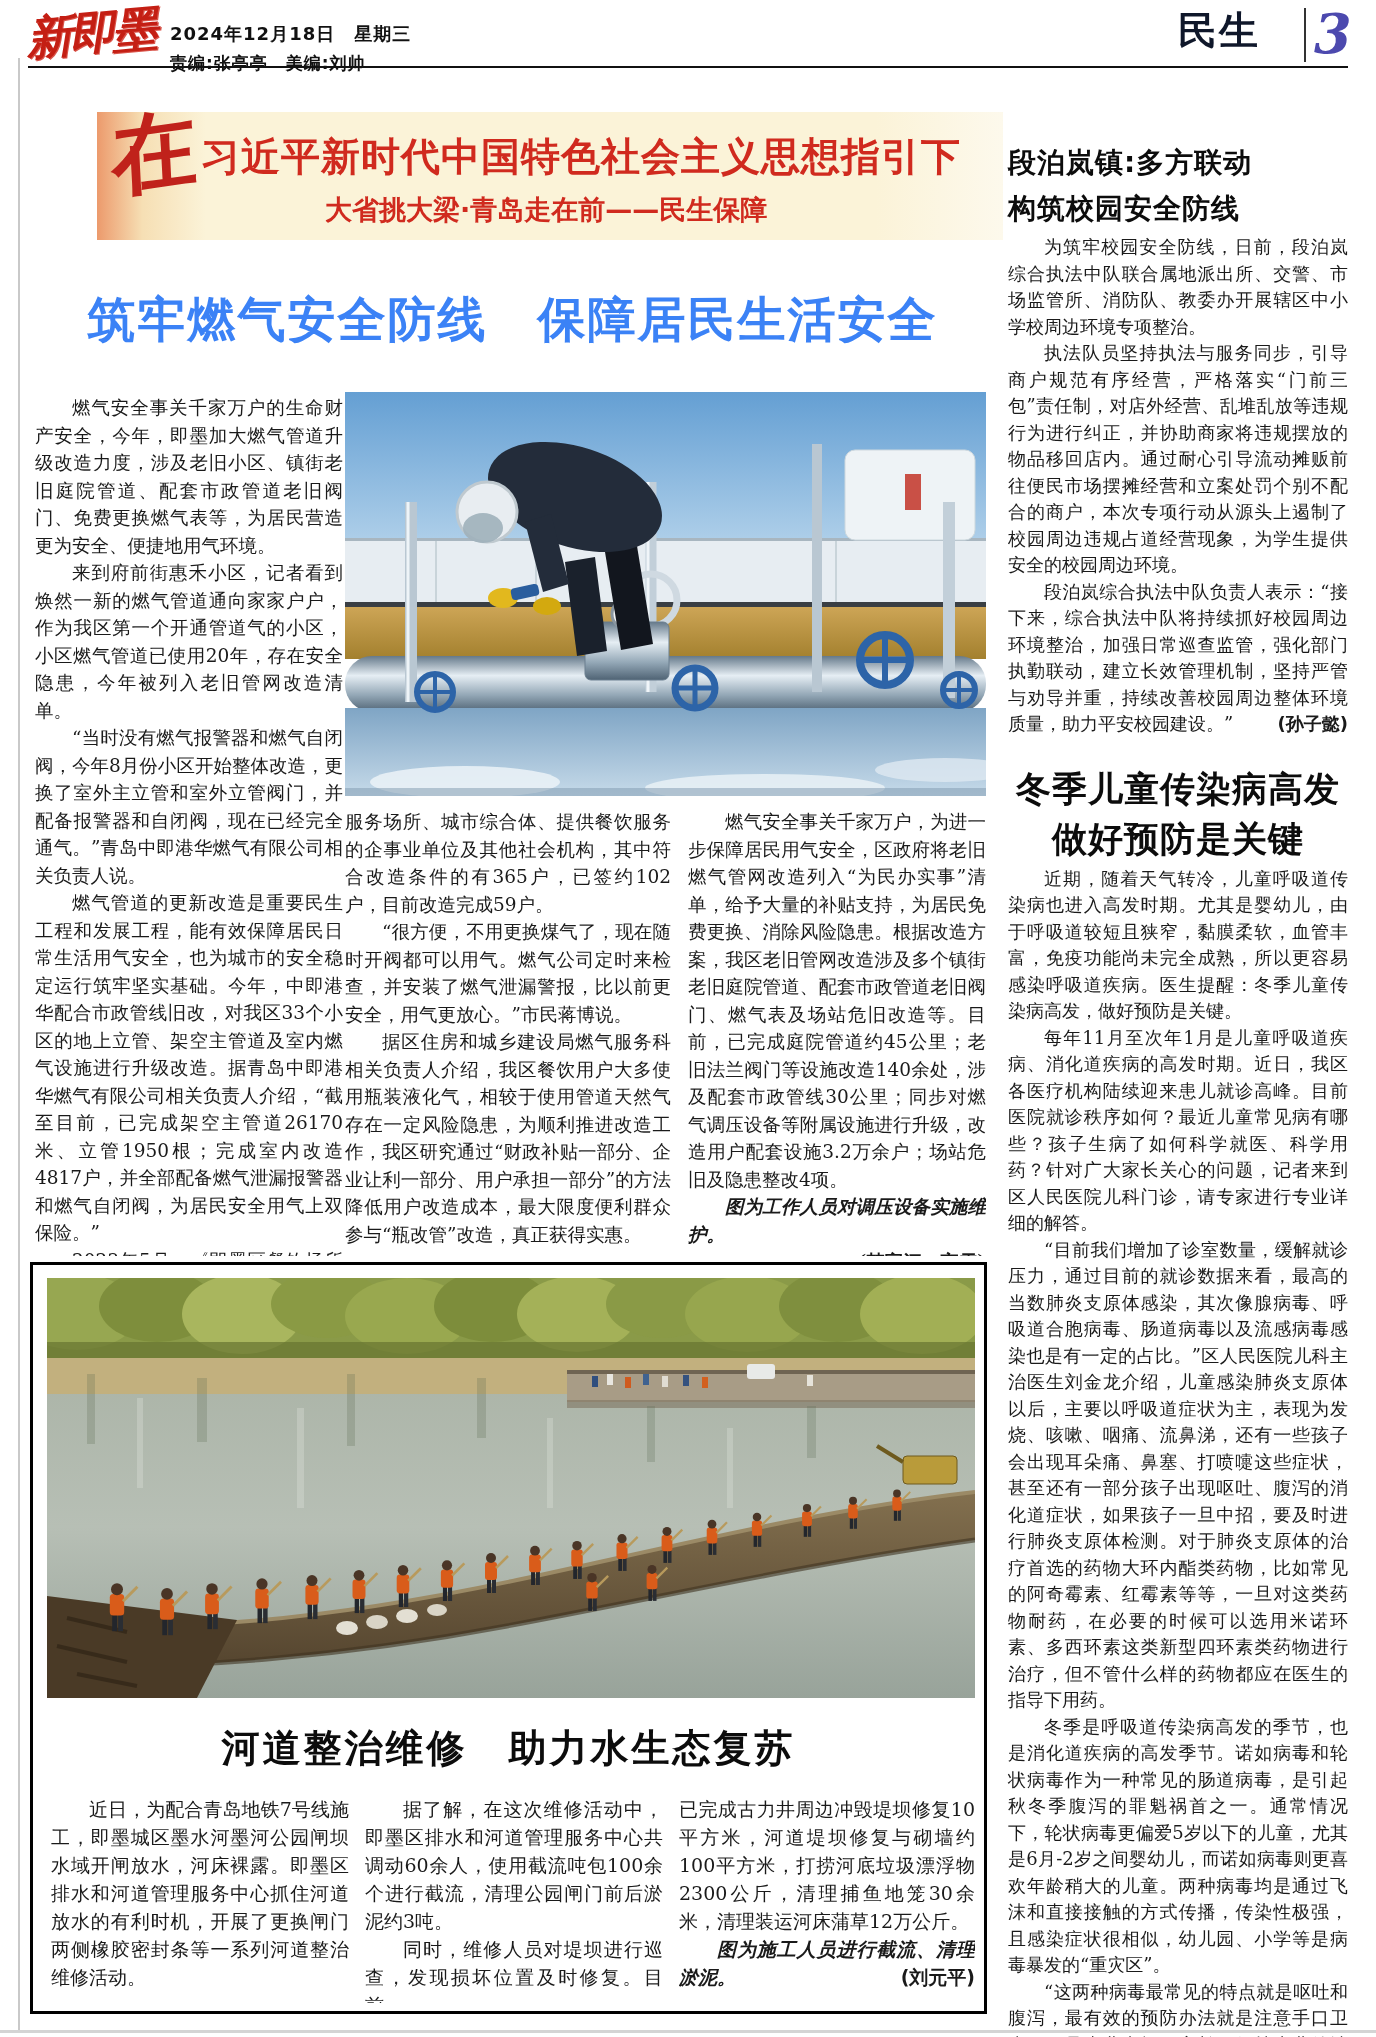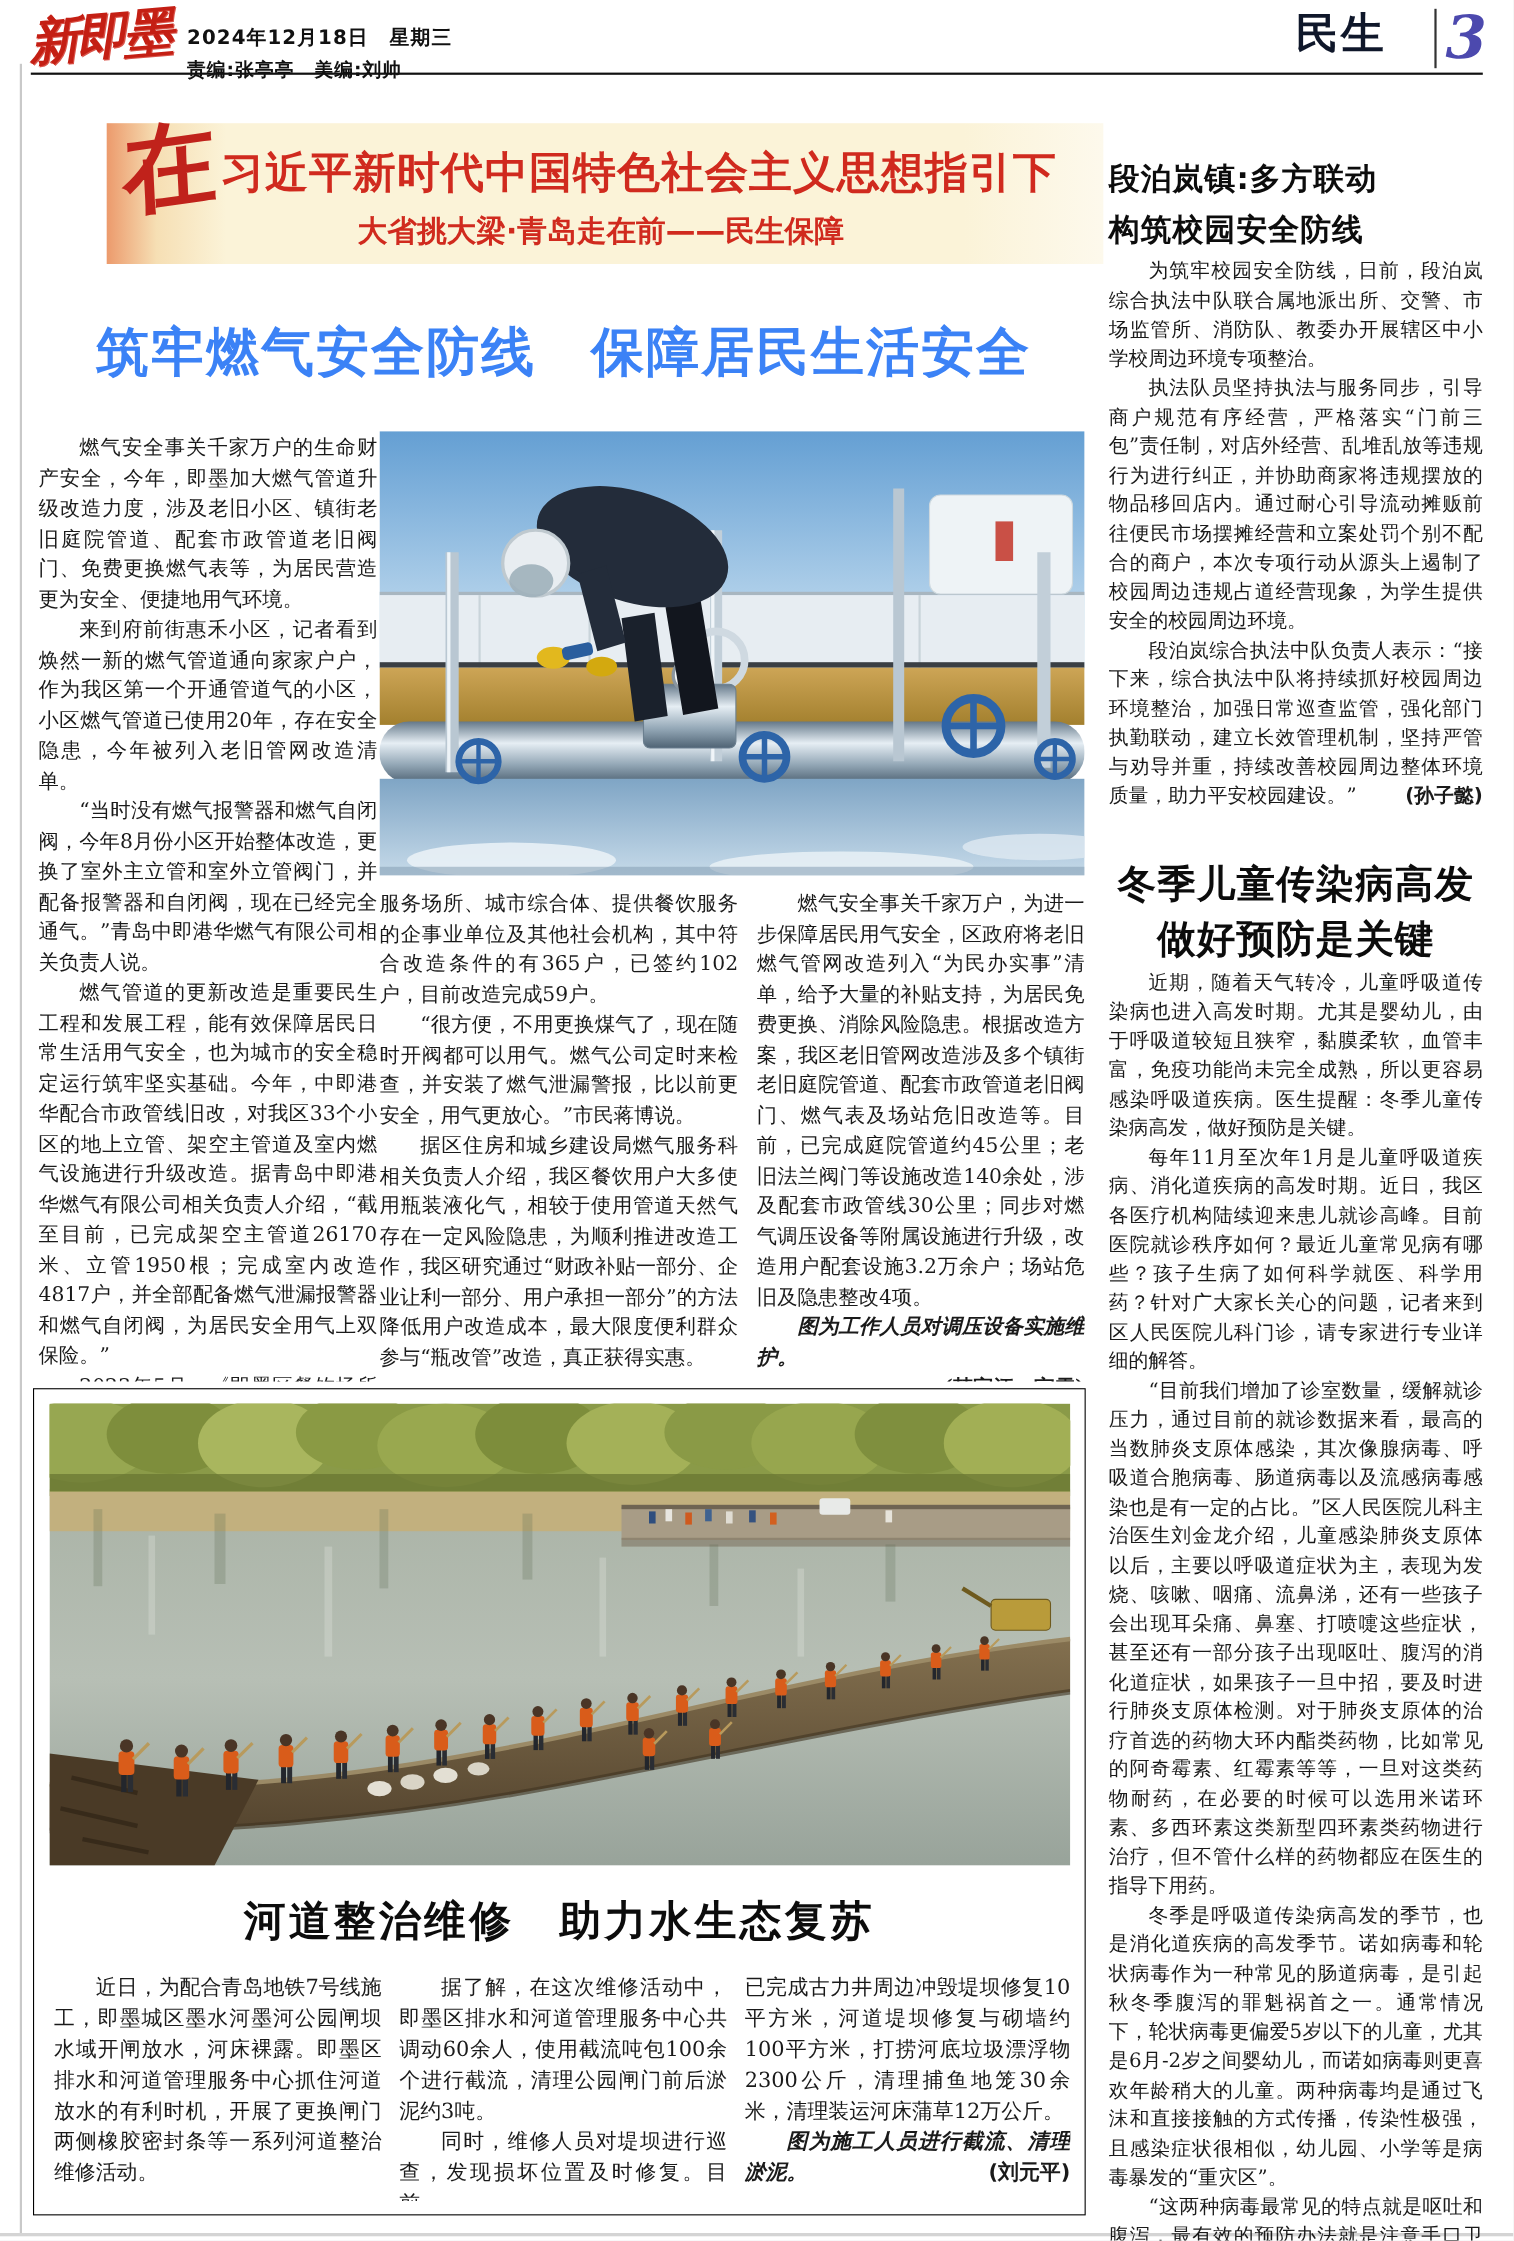--- a/index.html
+++ b/index.html
@@ -70,25 +70,25 @@
 
   
   .sidebar { position:absolute; left:1008px; top:140px; width:340px; }
   .sb-title {
     font-family:"DejaVu Sans","Liberation Sans",sans-serif; font-weight:900; color:#0c0c0c;
     font-size:28px; line-height:46px; letter-spacing:1px;
   }
   .sb-title.centered { text-align:center; font-size:35px; line-height:50px; }
   .sb-body { margin-top:2px; text-align:justify; font-size:18px; line-height:26.5px; }
   .sb-body p { text-indent:2em; }
-  .sb-gap { margin-top:41px; }
+  .sb-gap { margin-top:26px; }
   .pull-up-sb { margin-top:-26.5px; }
 
   
-  .river-box { position:absolute; left:30px; top:1262px; width:957px; height:752px; border:1px solid #000000; background:#fff; }
+  .river-box { position:absolute; left:30px; top:1262px; width:957px; height:752px; border:3px solid #000000; background:#fff; }
   .photo2 { position:absolute; left:14px; top:13px; width:928px; height:420px; }
   .river-headline {
     position:absolute; left:0; top:458px; width:100%; text-align:center;
     font-size:38px; font-weight:900; letter-spacing:3px; color:#0c0c0c;
     font-family:"DejaVu Sans","Liberation Sans",sans-serif;
   }
   .river-col { position:absolute; top:530px; height:208px; text-align:justify; overflow:hidden; font-size:19px; line-height:28px; }
   .river-col p { text-indent:2em; }
   .river-col p.noindent { text-indent:0; }
   .river-c1 { left:18px;  width:298px; }

